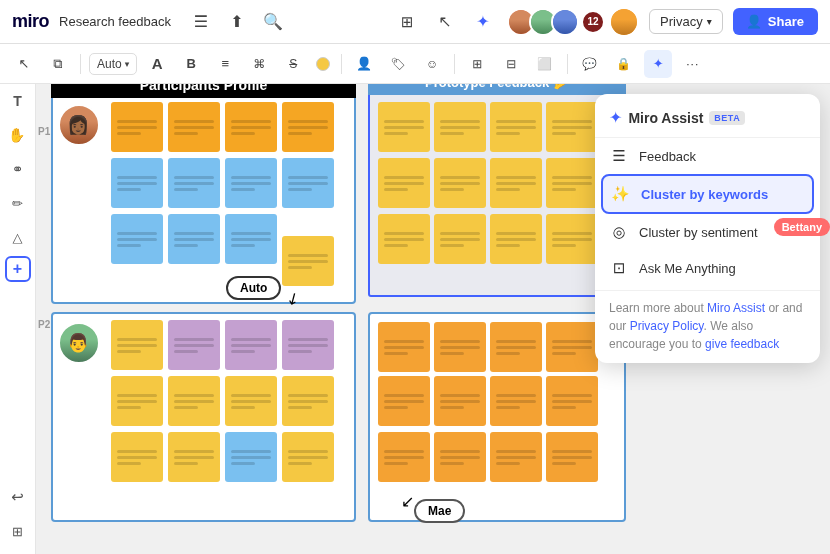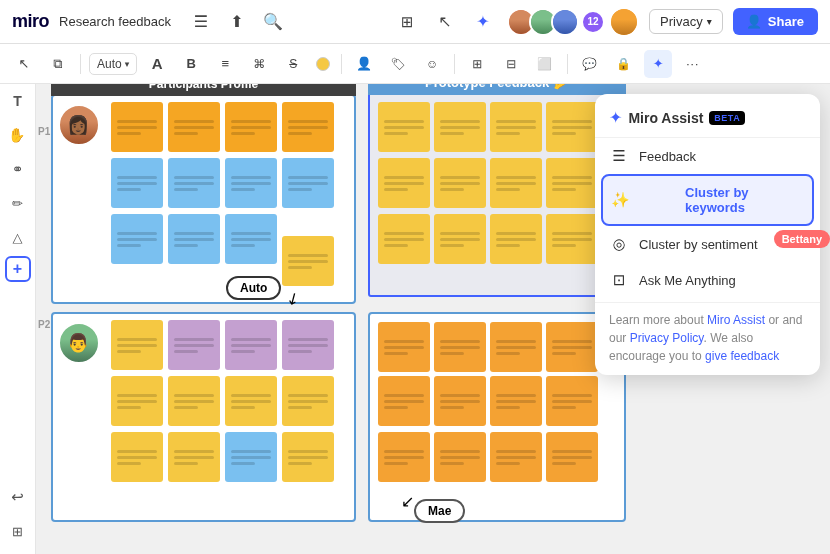--- a/index.html
+++ b/index.html
@@ -69,21 +69,21 @@
       margin-left: -6px;
       display: flex;
       align-items: center;
       justify-content: center;
       font-size: 11px;
       font-weight: 600;
       color: #fff;
       overflow: hidden;
     }
     .avatar-count {
-      background: #8b5cf6;
+      background: #7f1d1d;
       font-size: 10px;
       width: 24px;
       height: 24px;
       border-radius: 50%;
       display: flex;
       align-items: center;
       justify-content: center;
       color: #fff;
       font-weight: 700;
       margin-left: 2px;
@@ -225,23 +225,23 @@
       top: 84px;
       right: 0;
       bottom: 0;
       background: #f0f0f0;
       overflow: hidden;
     }
 
     
     .frame-label {
       position: absolute;
-      background: #404040;
+      background: #000000;
       color: #fff;
-      font-size: 12px;
+      font-size: 14px;
       font-weight: 600;
       padding: 5px 20px;
       border-radius: 6px 6px 0 0;
     }
 
     
     .sticky {
       position: absolute;
       width: 52px;
       height: 50px;
@@ -313,21 +313,21 @@
       gap: 6px;
       padding: 0 14px 10px;
       border-bottom: 1px solid #f0f0f0;
     }
     .assist-title {
       font-size: 14px;
       font-weight: 700;
       color: #333;
     }
     .assist-beta {
-      background: #000000;
+      background: #e5e5e5;
       color: #4262ff;
       font-size: 9px;
       font-weight: 700;
       padding: 2px 5px;
       border-radius: 4px;
       letter-spacing: 0.5px;
     }
     .assist-item {
       display: flex;
       align-items: center;
@@ -884,21 +884,21 @@
       <span class="assist-beta">BETA</span>
     </div>
 
     <div class="assist-item">
       <span class="assist-icon">☰</span>
       <span>Feedback</span>
     </div>
 
     <div class="assist-item active">
       <span class="assist-icon" style="color:#4262ff;">✨</span>
-      <span style="color:#4262ff;font-weight:600;margin-left:44px;">Cluster by keywords</span>
+      <span style="color:#4262ff;font-weight:600;">Cluster by keywords</span>
     </div>
 
     <div class="assist-item" style="position:relative;">
       <span class="assist-icon">◎</span>
       <span>Cluster by sentiment</span>
 
       <div class="bettany-label" style="right:-10px;top:4px;">
         <span>Bettany</span>
       </div>
     </div>

